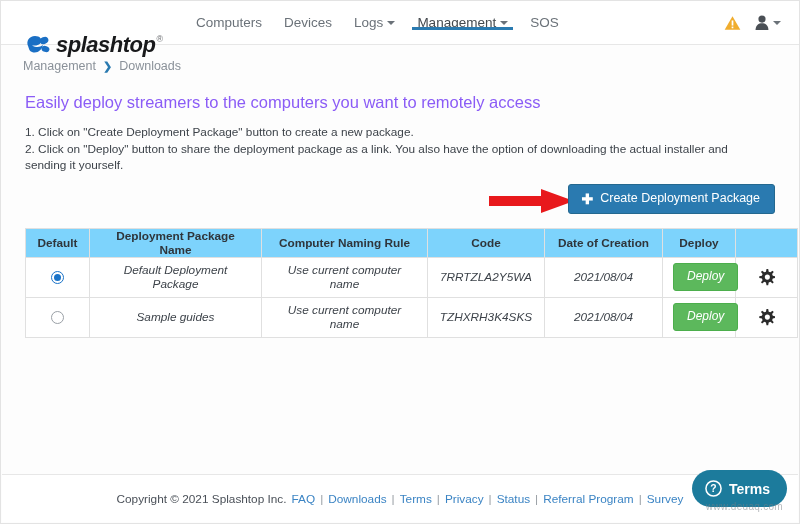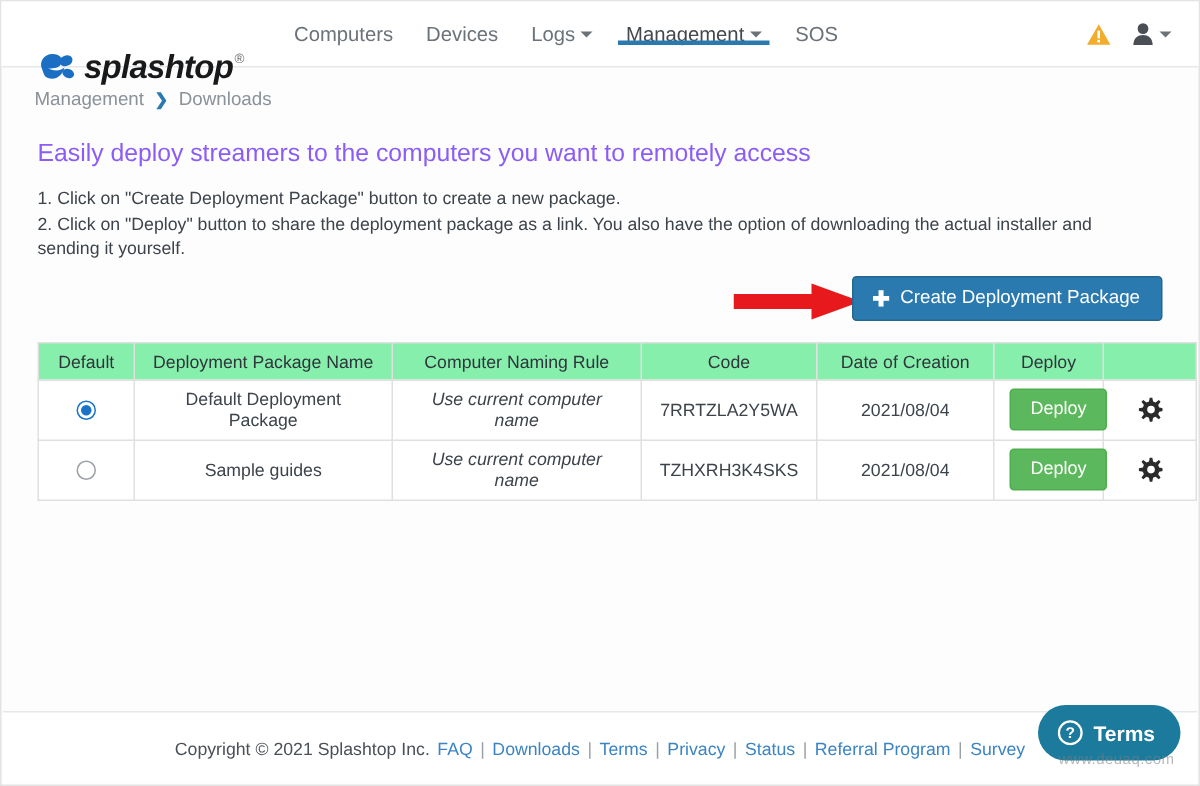--- a/index.html
+++ b/index.html
@@ -211,26 +211,27 @@
     border: 1px solid #e0e0e0;
     font-size: 11.8px;
     color: #3d434a;
     padding: 0 10px;
     text-align: center;
     vertical-align: middle;
     box-sizing: border-box;
   }
   table.pkg-table th {
     height: 25px;
-    font-weight: normal;
-    background: #86efac;
+    font-weight: bold;
+    background: #7dd3fc;
     color: #2f353b;
   }
   table.pkg-table td {
     height: 40px;
+    font-style: italic;
   }
   .col-default  { width: 64px; }
   .col-name     { width: 172px; }
   .col-rule     { width: 166px; }
   .col-code     { width: 117px; }
   .col-date     { width: 118px; }
   .col-deploy   { width: 73px; }
   .col-gear     { width: 62px; }
 
   td.cell-name  { text-align: left; }

